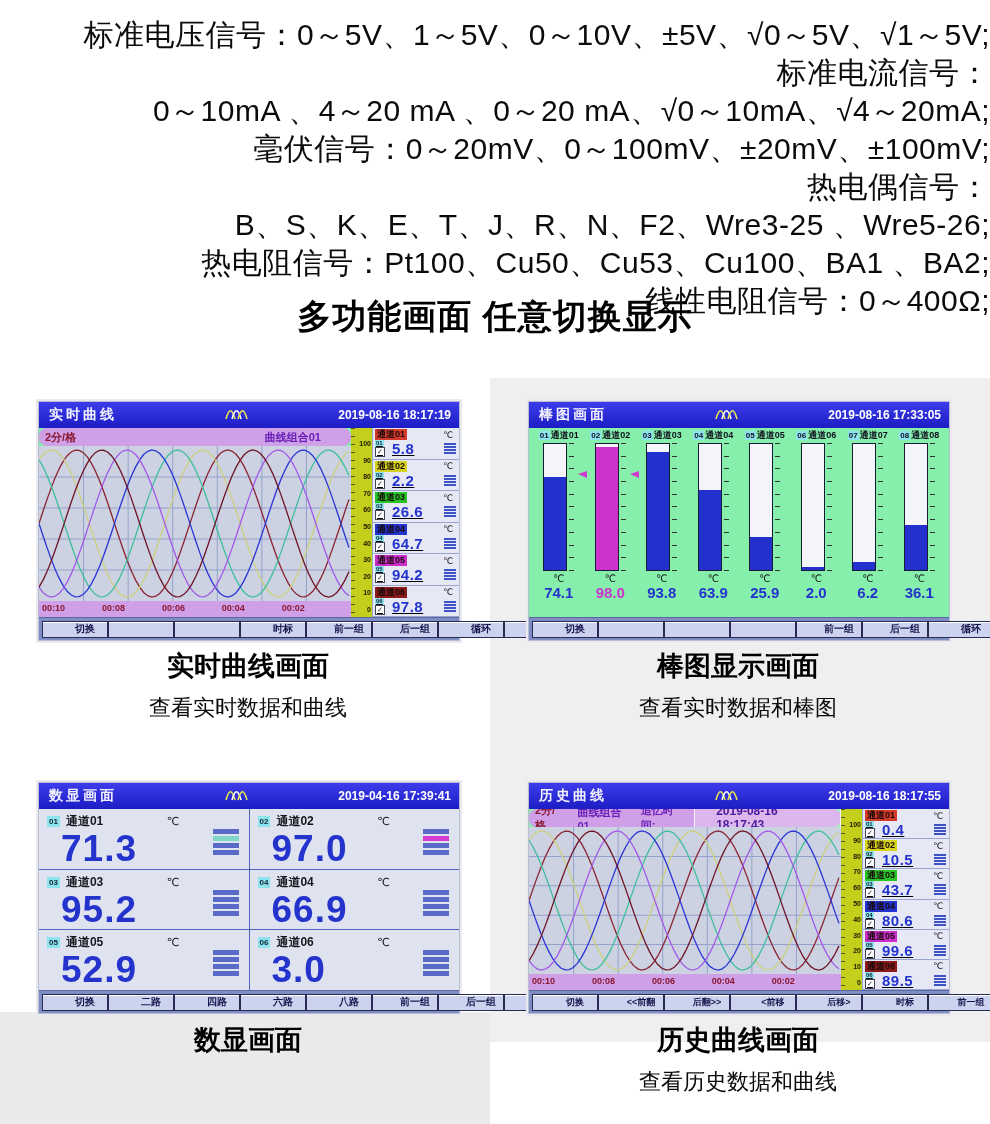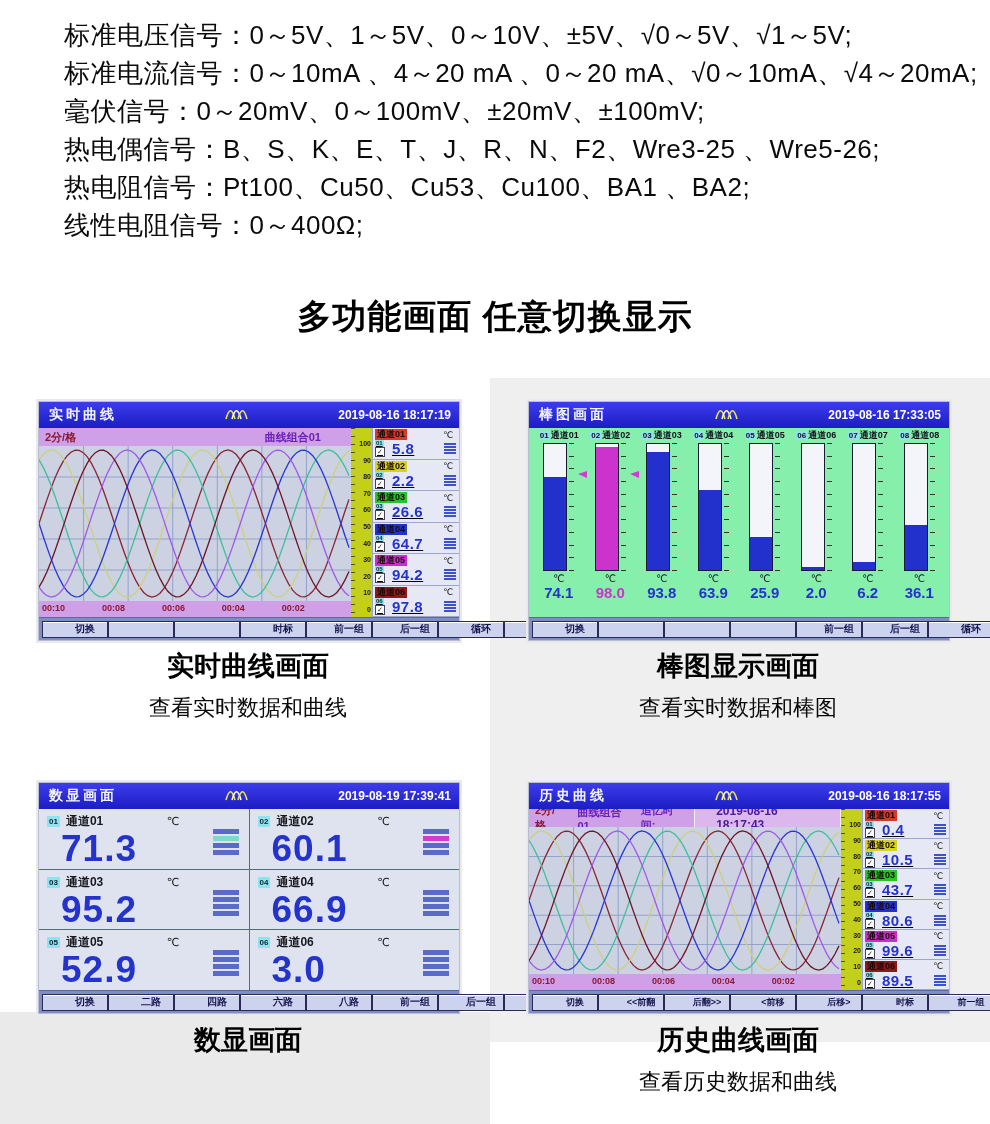--- a/index.html
+++ b/index.html
@@ -4,41 +4,41 @@
 <style>
   html,body{margin:0;padding:0;background:#fff;}
   body{font-family:"Liberation Sans","DejaVu Sans",sans-serif;}
   .page{position:relative;width:990px;height:1124px;background:#fff;overflow:hidden;}
 
   
   .bg-right{position:absolute;left:490px;top:378px;width:500px;height:664px;background:#efefef;}
   .bg-left-bottom{position:absolute;left:0;top:1012px;width:490px;height:112px;background:#eaeaea;}
 
   
-  .spec-list{position:absolute;left:64px;top:16px;font-size:26px;line-height:38px;color:#0b0b0b;font-weight:500;letter-spacing:0.5px;}
+  .spec-list{position:absolute;left:64px;top:16px;font-size:30px;line-height:38px;color:#0b0b0b;font-weight:500;letter-spacing:0.5px;text-align:right;}
   .spec-line span{white-space:pre;}
 
   
   .heading{position:absolute;left:0;top:294px;width:100%;text-align:center;font-size:34px;font-weight:bold;color:#000;letter-spacing:1px;}
 
   
   .panel{position:absolute;width:420px;background:#86efac;border:1px solid #b9bdd0;box-shadow:0 0 0 2px #e9e9ef;z-index:2;display:flex;flex-direction:column;}
   .titlebar{height:26px;flex:0 0 26px;background:linear-gradient(#3c3cec,#1d1dc4);display:flex;align-items:center;position:relative;}
   .titlebar .t-title{color:#f2f2ff;font-size:14px;font-weight:bold;letter-spacing:3px;margin-left:10px;}
   .titlebar .t-logo{position:absolute;left:44%;top:5px;}
   .titlebar .t-time{margin-left:auto;margin-right:8px;color:#fff;font-size:12px;font-weight:bold;}
 
   .btnbar{height:22px;flex:0 0 22px;background:#7e8ec4;display:flex;align-items:center;justify-content:space-around;padding:0 3px;border-top:1px solid #5a6aa0;}
   .btn{flex:0 0 44px;height:15px;background:#ccd3ee;border:1px solid #2a2a55;box-shadow:inset 0 1px 0 #ffffff;font-size:10px;font-weight:bold;color:#15154d;text-align:center;line-height:14px;white-space:nowrap;overflow:hidden;padding-left:20px;}
   .btn.small{font-size:9px;}
 
   
   .body-curve{flex:1;display:flex;min-height:0;}
   .chart-col{flex:1;display:flex;flex-direction:column;min-width:0;}
-  .subbar{height:18px;flex:0 0 18px;background:#cf9fe8;display:flex;align-items:center;font-size:11px;font-weight:bold;}
+  .subbar{height:18px;flex:0 0 18px;background:#cf9fe8;display:flex;align-items:center;font-size:11px;font-weight:bold;border-radius:8px;}
   .subbar .interval{color:#8b1830;margin-left:6px;}
   .subbar .group{color:#6a1fb8;}
   .rt .subbar .group{margin-left:auto;margin-right:30px;}
   .hist .subbar .group{margin-left:14px;}
   .subbar .recall-label{color:#6a1fb8;margin-left:12px;}
   .subbar .recall-box{color:#4a1a9a;border:1px solid #f4eeff;background:rgba(255,255,255,0.25);padding:0 21px;margin-left:10px;font-size:12px;}
   .plot{flex:1;position:relative;background:#ccd2e2;min-height:0;}
   .plot svg{position:absolute;left:0;top:0;width:100%;height:100%;}
   .timestrip{height:16px;flex:0 0 16px;background:#cf9fe8;position:relative;}
   .timestrip span{position:absolute;top:2px;font-size:9px;font-weight:bold;color:#8b1830;text-align:center;}
@@ -407,21 +407,21 @@
   </div>
 
   <div class="panel" id="panel-digital" style="left:38px;top:782px;height:230px;">
     <div class="titlebar">
       <span class="t-title">数显画面</span>
       <svg class="t-logo" width="26" height="14" viewBox="0 0 26 14">
         <path d="M2,12 C5,1 8,1 11,12" stroke="#e8e84a" fill="none" stroke-width="1.6"></path>
         <path d="M8,12 C11,1 14,1 17,12" stroke="#ffffff" fill="none" stroke-width="1.6"></path>
         <path d="M14,12 C17,1 20,1 23,12" stroke="#e8e84a" fill="none" stroke-width="1.6"></path>
       </svg>
-      <span class="t-time">2019-08-19 17:39:41</span>
+      <span class="t-time">2019-04-16 17:39:41</span>
     </div>
     <div class="body-grid">
         <div class="cell">
           <div class="cell-head">
             <span class="cell-no">01</span>
             <span>通道01</span>
           </div>
           <span class="cell-unit">℃</span>
           <div class="cell-value">71.3</div>
           <div class="cell-menu">
@@ -430,21 +430,21 @@
             <i></i>
             <i></i>
           </div>
         </div>
         <div class="cell">
           <div class="cell-head">
             <span class="cell-no">02</span>
             <span>通道02</span>
           </div>
           <span class="cell-unit">℃</span>
-          <div class="cell-value">60.1</div>
+          <div class="cell-value">97.0</div>
           <div class="cell-menu">
             <i></i>
             <i style="background: rgb(210, 59, 210);"></i>
             <i></i>
             <i></i>
           </div>
         </div>
         <div class="cell">
           <div class="cell-head">
             <span class="cell-no">03</span>

